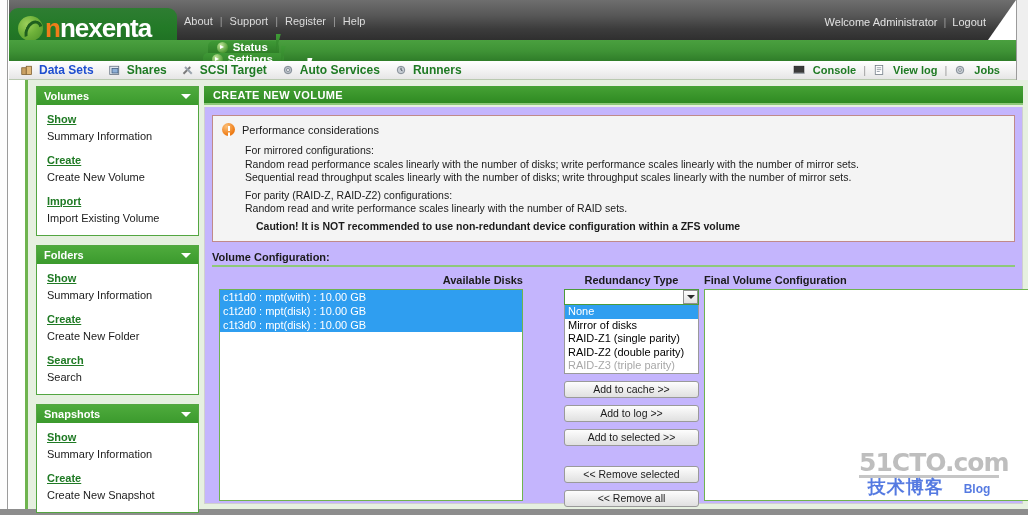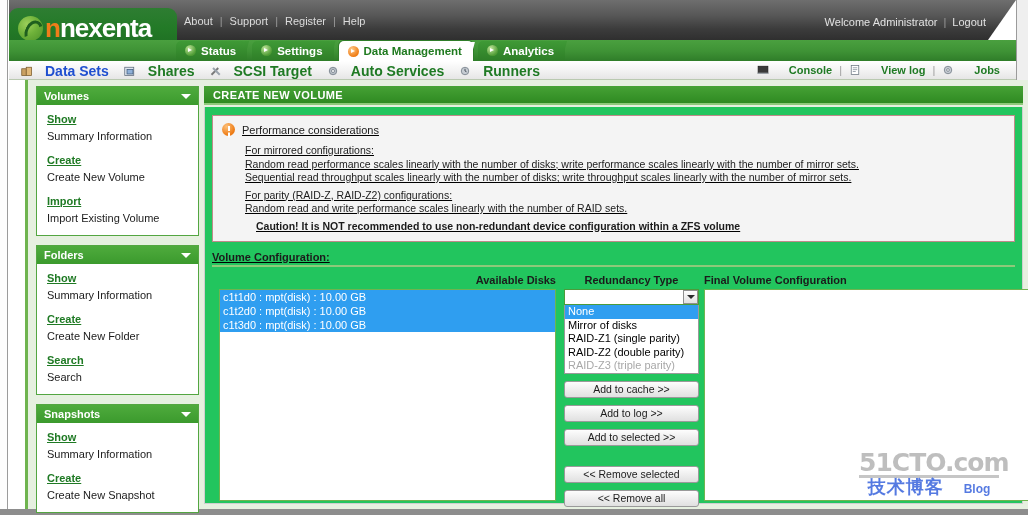--- a/index.html
+++ b/index.html
@@ -67,21 +67,21 @@
     font-size:11px; color:#e2e2e2; white-space:nowrap;
   }
   .welcome a { color:#e2e2e2; text-decoration:none; }
   .welcome .sep { color:#9a9a9a; margin:0 6px; }
 
   
   .tabband {
     position:absolute; left:9px; top:40px; width:1007px; height:21px;
     background: linear-gradient(180deg,#4aa03f 0%, #3e9235 55%, #2f7d29 100%);
   }
-  .tabs { position:absolute; left:176px; top:41px; height:20px; display:flex; align-items:flex-start; }
+  .tabs { position:absolute; left:176px; top:41px; height:20px; display:flex; align-items:center;flex-direction:column; }
   .tab {
     position:relative; height:19px; padding:0 11px 0 9px;
     display:flex; align-items:center; gap:5px;
     font-size:11.5px; font-weight:bold; color:#ffffff; white-space:nowrap;
     background: linear-gradient(180deg,#3f9a36 0%, #2f7f28 100%);
     border-radius:5px 5px 0 0;
     margin-right:5px;
     cursor:pointer;
   }
   .tab:after {
@@ -107,30 +107,30 @@
   .tab.active .tab-dot { background: radial-gradient(circle at 35% 30%, #ffc98a, #ef7d15 70%); }
 
   
   .subnav {
     position:absolute; left:9px; top:61px; width:1007px; height:19px;
     background: linear-gradient(180deg,#ffffff 0%, #f2f2f2 55%, #e6e6e6 100%);
     border-bottom:1px solid #b9c9b0;
   }
   .subnav-left { position:absolute; left:12px; top:2px; display:flex; align-items:center; }
   .subnav-item {
-    display:flex; align-items:center; gap:12px; margin-right:15px;
-    font-size:14px; font-weight:bold; color:#1f7a24; cursor:pointer; white-space:nowrap;
+    display:flex; align-items:center; gap:6px; margin-right:15px;
+    font-size:12px; font-weight:bold; color:#1f7a24; cursor:pointer; white-space:nowrap;
   }
   .subnav-item.active { color:#1f4fd0; }
   .subnav-right {
     position:absolute; right:16px; top:3px; display:flex; align-items:center;
     font-size:11px; font-weight:bold; color:#1f7a24; white-space:nowrap;
   }
   .subnav-right .sep { color:#9d9d9d; margin:0 7px; font-weight:normal; }
-  .subnav-right .ni { display:flex; align-items:center; gap:20px; cursor:pointer; }
+  .subnav-right .ni { display:flex; align-items:center; gap:8px; cursor:pointer; }
   .mini-ico { width:12px; height:12px; flex:none; }
 
   
   .page {
     position:absolute; left:9px; top:80px; width:1007px; height:429px;
     background:#e6f0e0;
     border-left:3px solid #6fb44f; border-right:3px solid #d946ef;margin-left:16px;
   }
 
   
@@ -157,23 +157,22 @@
   
   .content { position:absolute; left:176px; top:6px; right:6px; bottom:5px; }
   .title-bar {
     height:19px; background: linear-gradient(180deg,#46a235 0%, #2f8a22 100%);
     color:#ffffff; font-size:11px; font-weight:bold; letter-spacing:.4px;
     display:flex; align-items:center; padding-left:9px;
     border-bottom:2px solid #8ec97a;
   }
   .content-pane {
     position:absolute; left:0; right:0; top:21px; bottom:0;
-    background:#22c55e; border:1px solid #cfcfcf; border-top:none;
+    background:#c4b5fd; border:1px solid #cfcfcf; border-top:none;
     padding:8px 7px 0 7px;
-    text-decoration:underline;
   }
 
   .notice {
     border:1px solid #c08a8a; background:#f4f4f4;
     padding:7px 9px 8px 9px; margin-bottom:9px;
   }
   .notice-head { display:flex; align-items:center; gap:7px; margin-bottom:8px; }
   .warn-ico {
     width:13px; height:13px; border-radius:50%; flex:none;
     background: radial-gradient(circle at 35% 28%, #fcc07a, #ef7e18 65%, #d9690a 100%);
@@ -187,21 +186,21 @@
   .notice-body { padding-left:23px; }
   .notice-line { font-size:10.5px; color:#1b1b1b; line-height:13.5px; white-space:nowrap; }
   .notice-line.caution { padding-left:11px; font-weight:bold; }
   .notice-gap { height:4px; }
 
   .vc-label { font-size:11px; font-weight:bold; color:#1b1b1b; margin-bottom:2px; }
   .vc-rule { height:2px; background:#8ec97a; margin-bottom:6px; }
 
   .cols { position:relative; height:255px; }
 
-  .col-disks { position:absolute; left:7px; top:0; width:337px; }
+  .col-disks { position:absolute; left:7px; top:0; width:304px; }
   .col-mid   { position:absolute; left:352px; top:0; width:135px; }
   .col-final { position:absolute; left:492px; top:0; width:340px; }
 
   .col-cap {
     font-size:11px; font-weight:bold; color:#1b1b1b;
     height:14px; line-height:14px; margin-bottom:2px;
   }
   .cap-right { text-align:right; }
   .cap-center { text-align:center; }
 
@@ -475,21 +474,21 @@
         </div>
 
         <div class="vc-label">Volume Configuration:</div>
         <div class="vc-rule"></div>
 
         <div class="cols">
 
           <div class="col-disks">
             <div class="col-cap cap-right">Available Disks</div>
             <div class="listbox">
-              <div class="disk-row sel">c1t1d0 : mpt(disk) : 10.00 GB</div>
+              <div class="disk-row sel">c1t1d0 : mpt(with) : 10.00 GB</div>
               <div class="disk-row sel">c1t2d0 : mpt(disk) : 10.00 GB</div>
               <div class="disk-row sel">c1t3d0 : mpt(disk) : 10.00 GB</div>
             </div>
 
           </div>
 
           <div class="col-mid">
             <div class="col-cap cap-center">Redundancy Type</div>
 
             <div class="select-wrap">

